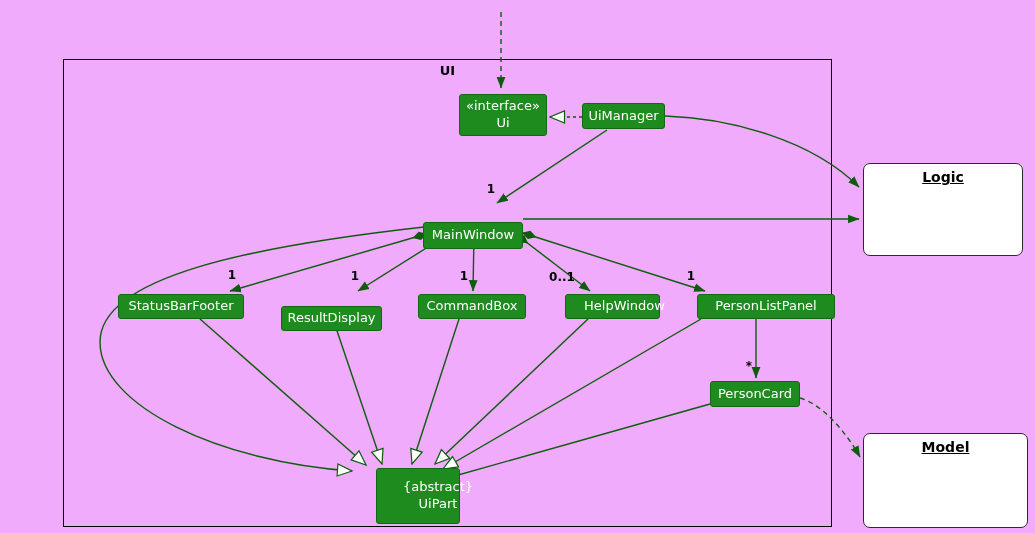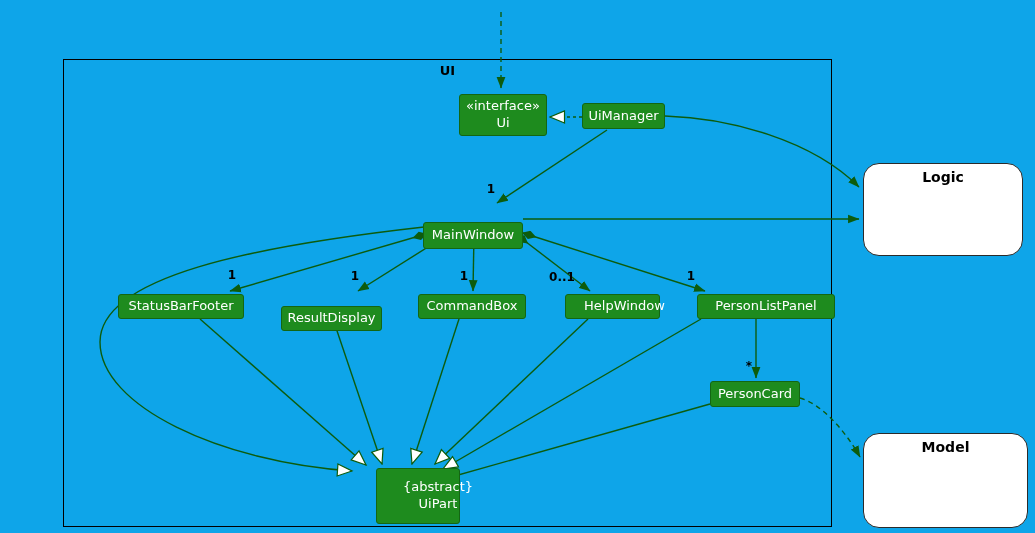--- a/index.html
+++ b/index.html
@@ -1,24 +1,24 @@
 <!DOCTYPE html>
 <html><head>
 <meta charset="utf-8">
 <style>
   html,body{margin:0;padding:0;background:#fff;}
-  .canvas{position:relative;width:1035px;height:533px;background:#0ea5e9;overflow:hidden;
+  .canvas{position:relative;width:1035px;height:533px;background:#f0abfc;overflow:hidden;
           font-family:"DejaVu Sans",sans-serif;}
   .frame{position:absolute;left:63px;top:59px;width:769px;height:468px;
          border:1px solid #000;box-sizing:border-box;}
   .frame-label{position:absolute;top:3px;left:50%;transform:translateX(-50%);
          font:bold 13px "DejaVu Sans",sans-serif;color:#000;}
-  .ext{position:absolute;background:#fff;border:1px solid #2b2b2b;border-radius:16px;
+  .ext{position:absolute;background:#fff;border:1px solid #2b2b2b;border-radius:7px;
          box-sizing:border-box;text-align:center;padding-top:5px;
-         font:bold 14px "DejaVu Sans",sans-serif;color:#000;}
+         font:bold 14px "DejaVu Sans",sans-serif;color:#000;text-decoration:underline;}
   .edges{position:absolute;left:0;top:0;width:1035px;height:533px;pointer-events:none;}
   .cls{position:absolute;background:#1e8b1e;border:1px solid #136613;border-radius:3px;
          color:#fff;display:flex;flex-direction:column;align-items:center;justify-content:center;
          box-sizing:border-box;text-align:center;font:13px "DejaVu Sans",sans-serif;line-height:1.3;
          white-space:nowrap;}
   .mult{position:absolute;transform:translate(-50%,-50%);font:bold 12px "DejaVu Sans",sans-serif;
          color:#000;}
 </style>
 </head>
 <body>

